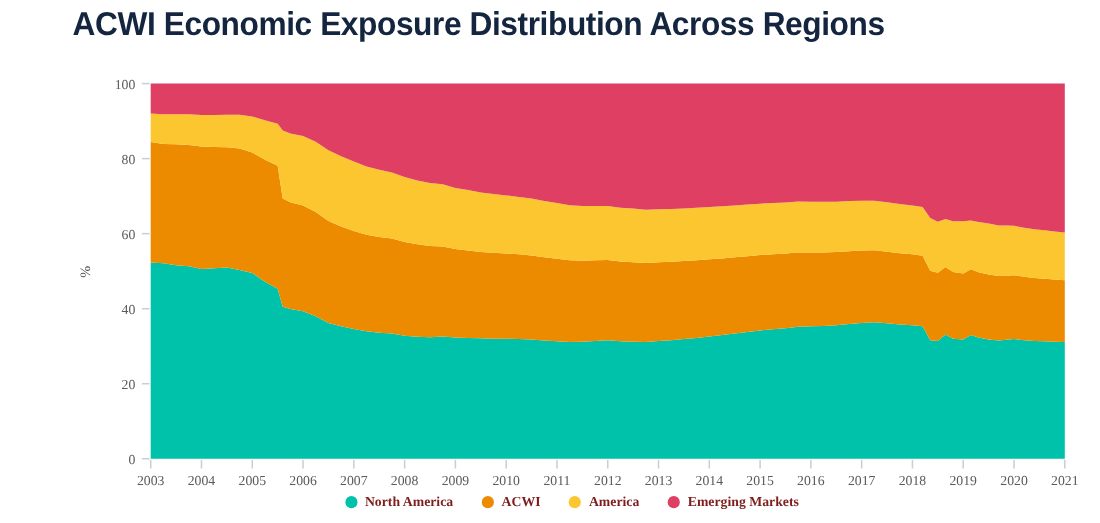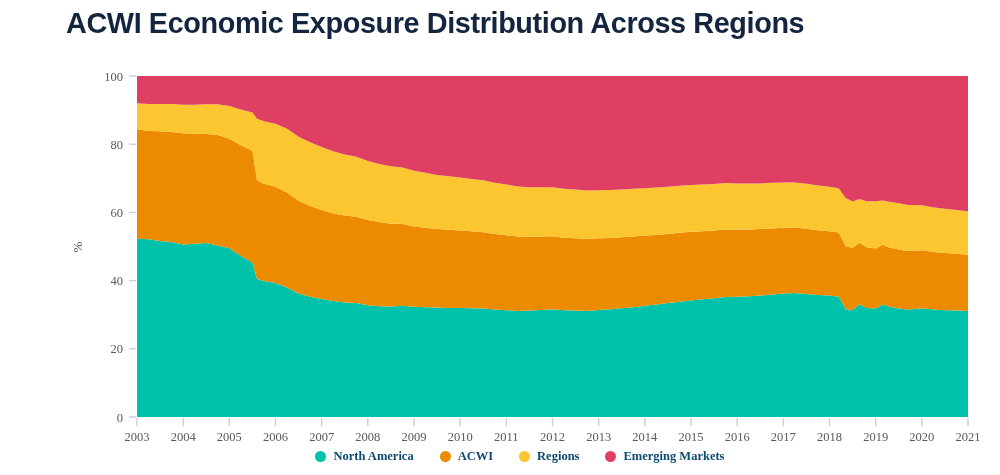--- a/index.html
+++ b/index.html
@@ -67,21 +67,21 @@
   .legend-swatch {
     width: 11px;
     height: 11px;
     border-radius: 50%;
     display: inline-block;
   }
   .legend-label {
     font-family: "Liberation Serif", serif;
     font-weight: bold;
     font-size: 12.5px;
-    color: #0c4a6e;
+    color: #7f1d1d;
     white-space: nowrap;
   }
 </style>
 </head>
 <body>
 
 <div id="root">
 
   <div id="chart-title">ACWI Economic Exposure Distribution Across Regions</div>
 
@@ -151,21 +151,21 @@
       <div class="legend-item">
         <span class="legend-swatch" style="background: rgb(0, 194, 171);"></span>
         <span class="legend-label">North America</span>
       </div>
       <div class="legend-item">
         <span class="legend-swatch" style="background: rgb(237, 139, 0);"></span>
         <span class="legend-label">ACWI</span>
       </div>
       <div class="legend-item">
         <span class="legend-swatch" style="background: rgb(251, 198, 47);"></span>
-        <span class="legend-label">Regions</span>
+        <span class="legend-label">America</span>
       </div>
       <div class="legend-item">
         <span class="legend-swatch" style="background: rgb(222, 63, 99);"></span>
         <span class="legend-label">Emerging Markets</span>
       </div>
     </div>
 
 </div>
 
 </body></html>

